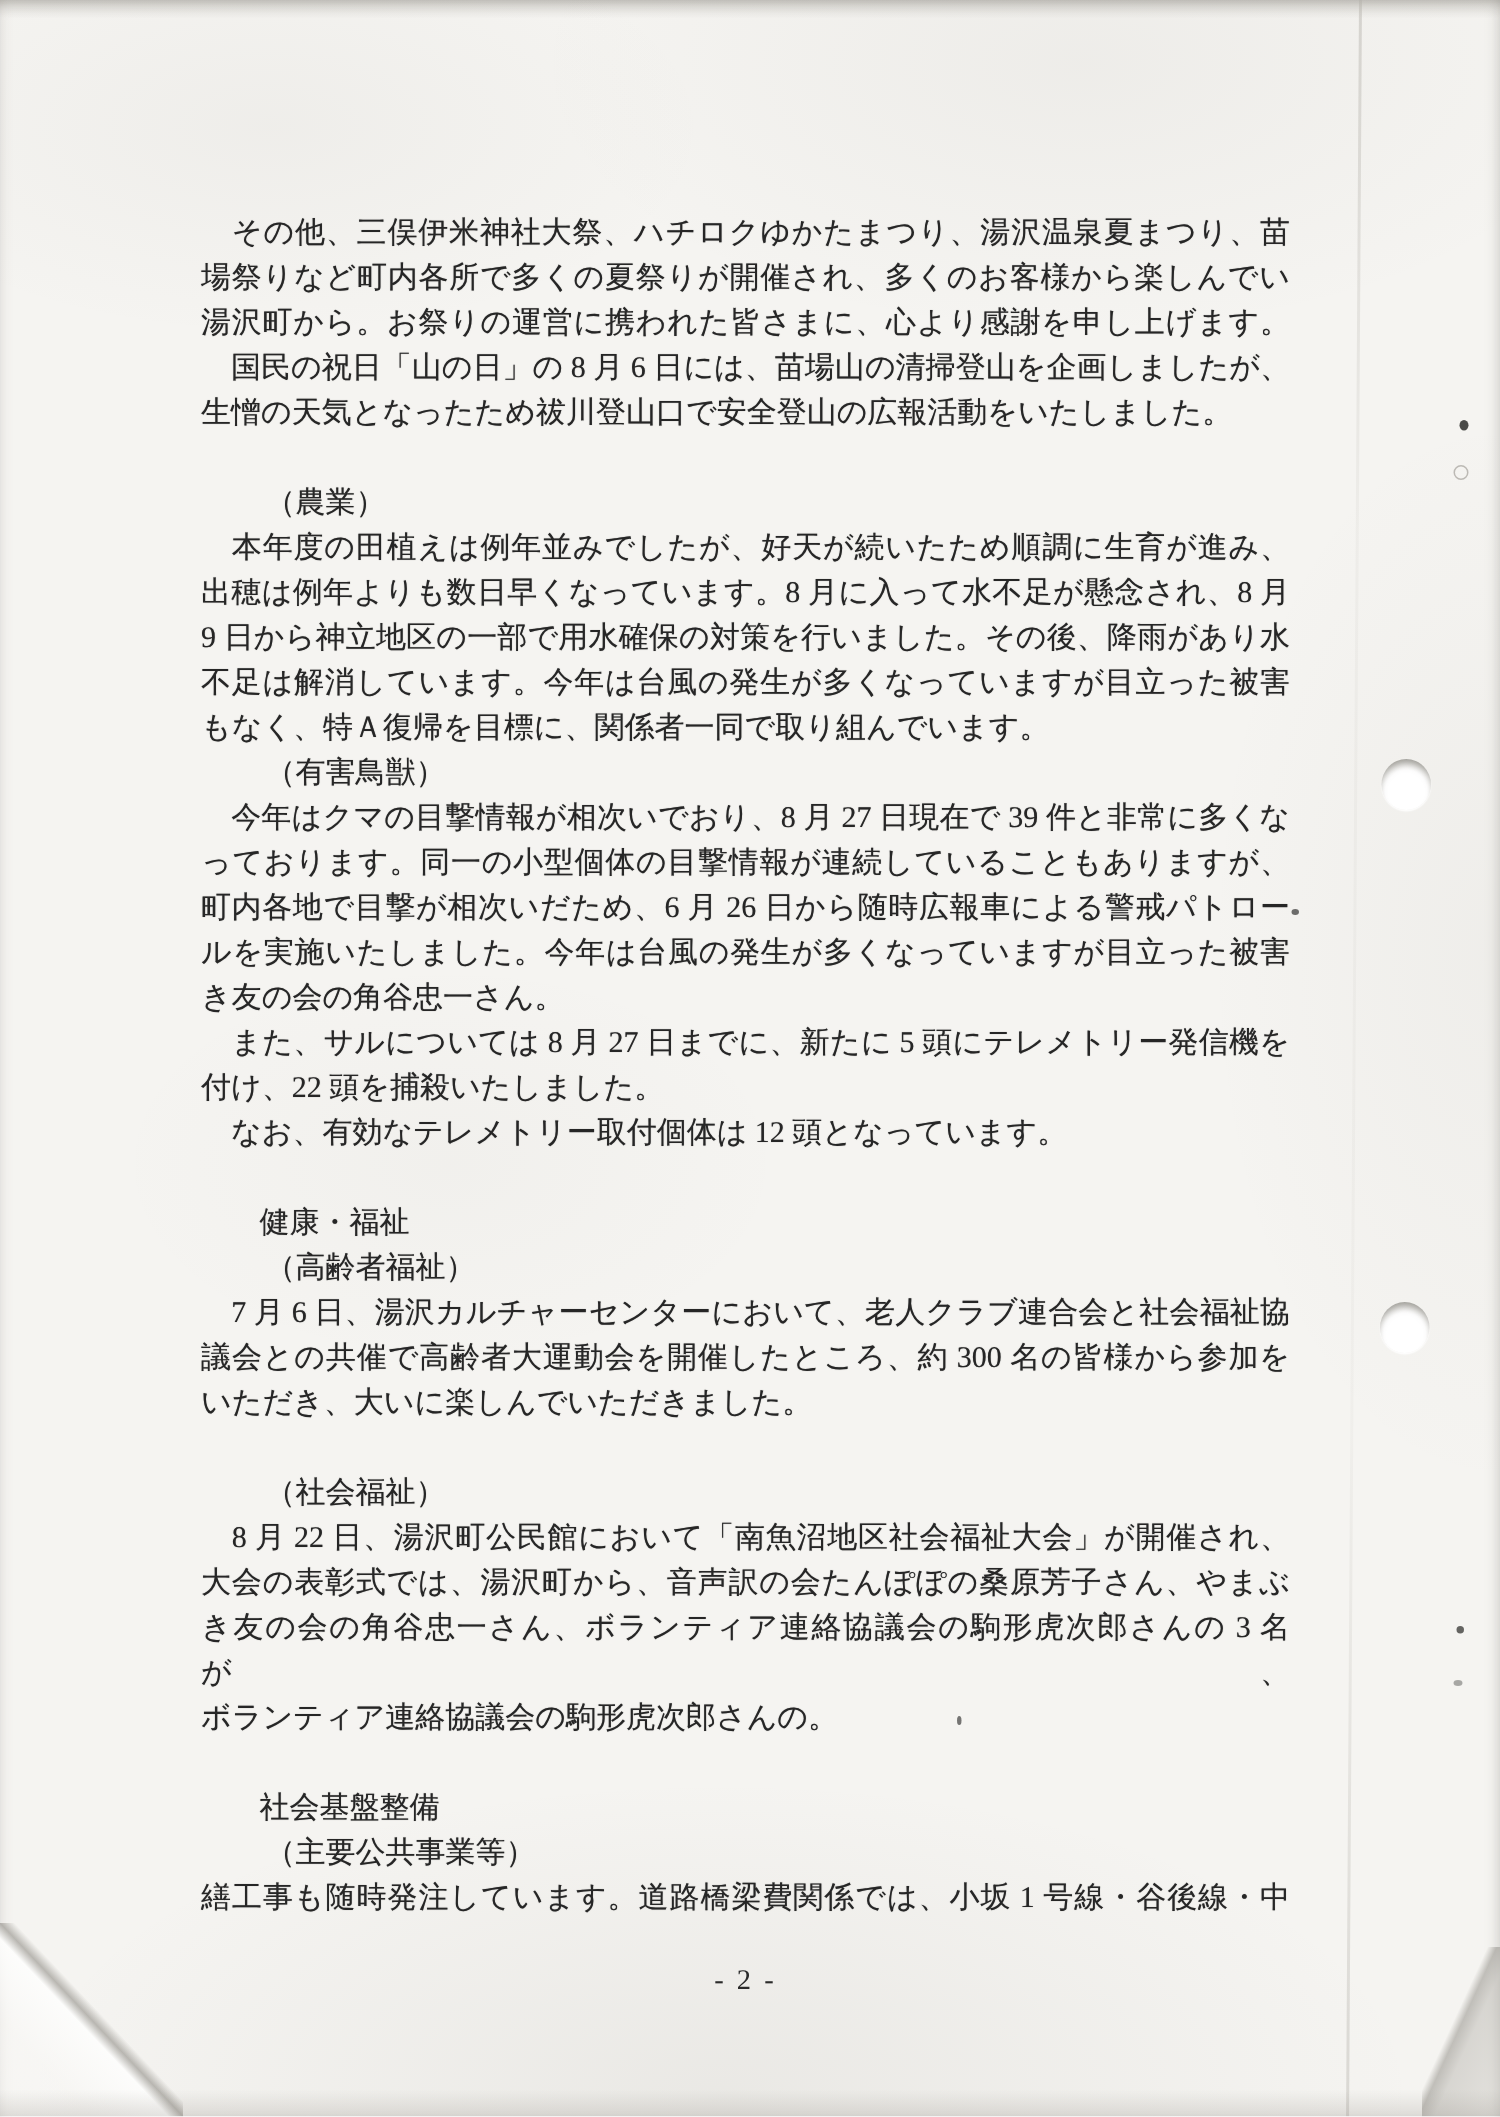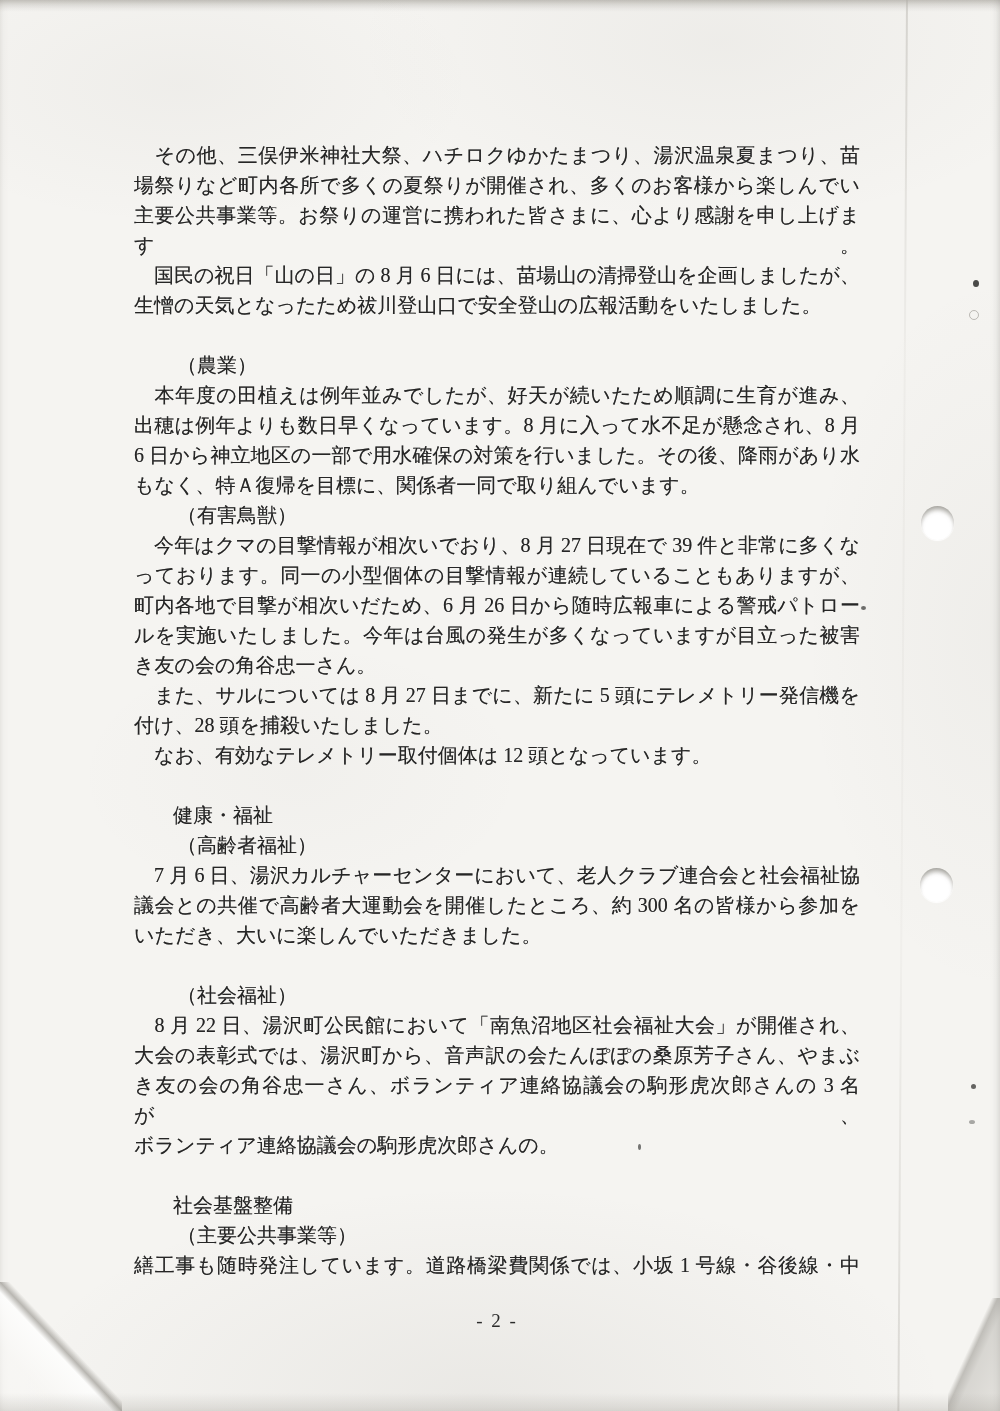--- a/index.html
+++ b/index.html
@@ -82,44 +82,45 @@
 <body>
 
 <div class="page">
   <div class="texture"></div>
 
   <div class="content">
 
     <div>
       <div class="line">　その他、三俣伊米神社大祭、ハチロクゆかたまつり、湯沢温泉夏まつり、苗</div>
       <div class="line">場祭りなど町内各所で多くの夏祭りが開催され、多くのお客様から楽しんでい</div>
-      <div class="line">主要公共事業等。お祭りの運営に携われた皆さまに、心より感謝を申し上げます。</div>
+      <div class="line">湯沢町から。お祭りの運営に携われた皆さまに、心より感謝を申し上げます。</div>
       <div class="line">　国民の祝日「山の日」の 8 月 6 日には、苗場山の清掃登山を企画しましたが、</div>
       <div class="line end">生憎の天気となったため祓川登山口で安全登山の広報活動をいたしました。</div>
     </div>
 
     <div class="gap"></div>
 
     <div>
       <div class="sub">（農業）</div>
       <div class="line">　本年度の田植えは例年並みでしたが、好天が続いたため順調に生育が進み、</div>
       <div class="line">出穂は例年よりも数日早くなっています。8 月に入って水不足が懸念され、8 月</div>
-      <div class="line">6 日から神立地区の一部で用水確保の対策を行いました。その後、降雨があり水</div>
+      <div class="line">9 日から神立地区の一部で用水確保の対策を行いました。その後、降雨があり水</div>
+      <div class="line">不足は解消しています。今年は台風の発生が多くなっていますが目立った被害</div>
       <div class="line end">もなく、特Ａ復帰を目標に、関係者一同で取り組んでいます。</div>
     </div>
 
     <div>
       <div class="sub">（有害鳥獣）</div>
       <div class="line">　今年はクマの目撃情報が相次いでおり、8 月 27 日現在で 39 件と非常に多くな</div>
       <div class="line">っております。同一の小型個体の目撃情報が連続していることもありますが、</div>
       <div class="line">町内各地で目撃が相次いだため、6 月 26 日から随時広報車による警戒パトロー</div>
       <div class="line">ルを実施いたしました。今年は台風の発生が多くなっていますが目立った被害</div>
       <div class="line end">き友の会の角谷忠一さん。</div>
       <div class="line">　また、サルについては 8 月 27 日までに、新たに 5 頭にテレメトリー発信機を</div>
-      <div class="line end">付け、28 頭を捕殺いたしました。</div>
+      <div class="line end">付け、22 頭を捕殺いたしました。</div>
       <div class="line end">　なお、有効なテレメトリー取付個体は 12 頭となっています。</div>
     </div>
 
     <div class="gap"></div>
 
     <div>
       <div class="h">健康・福祉</div>
       <div class="sub">（高齢者福祉）</div>
       <div class="line">　7 月 6 日、湯沢カルチャーセンターにおいて、老人クラブ連合会と社会福祉協</div>
       <div class="line">議会との共催で高齢者大運動会を開催したところ、約 300 名の皆様から参加を</div>

